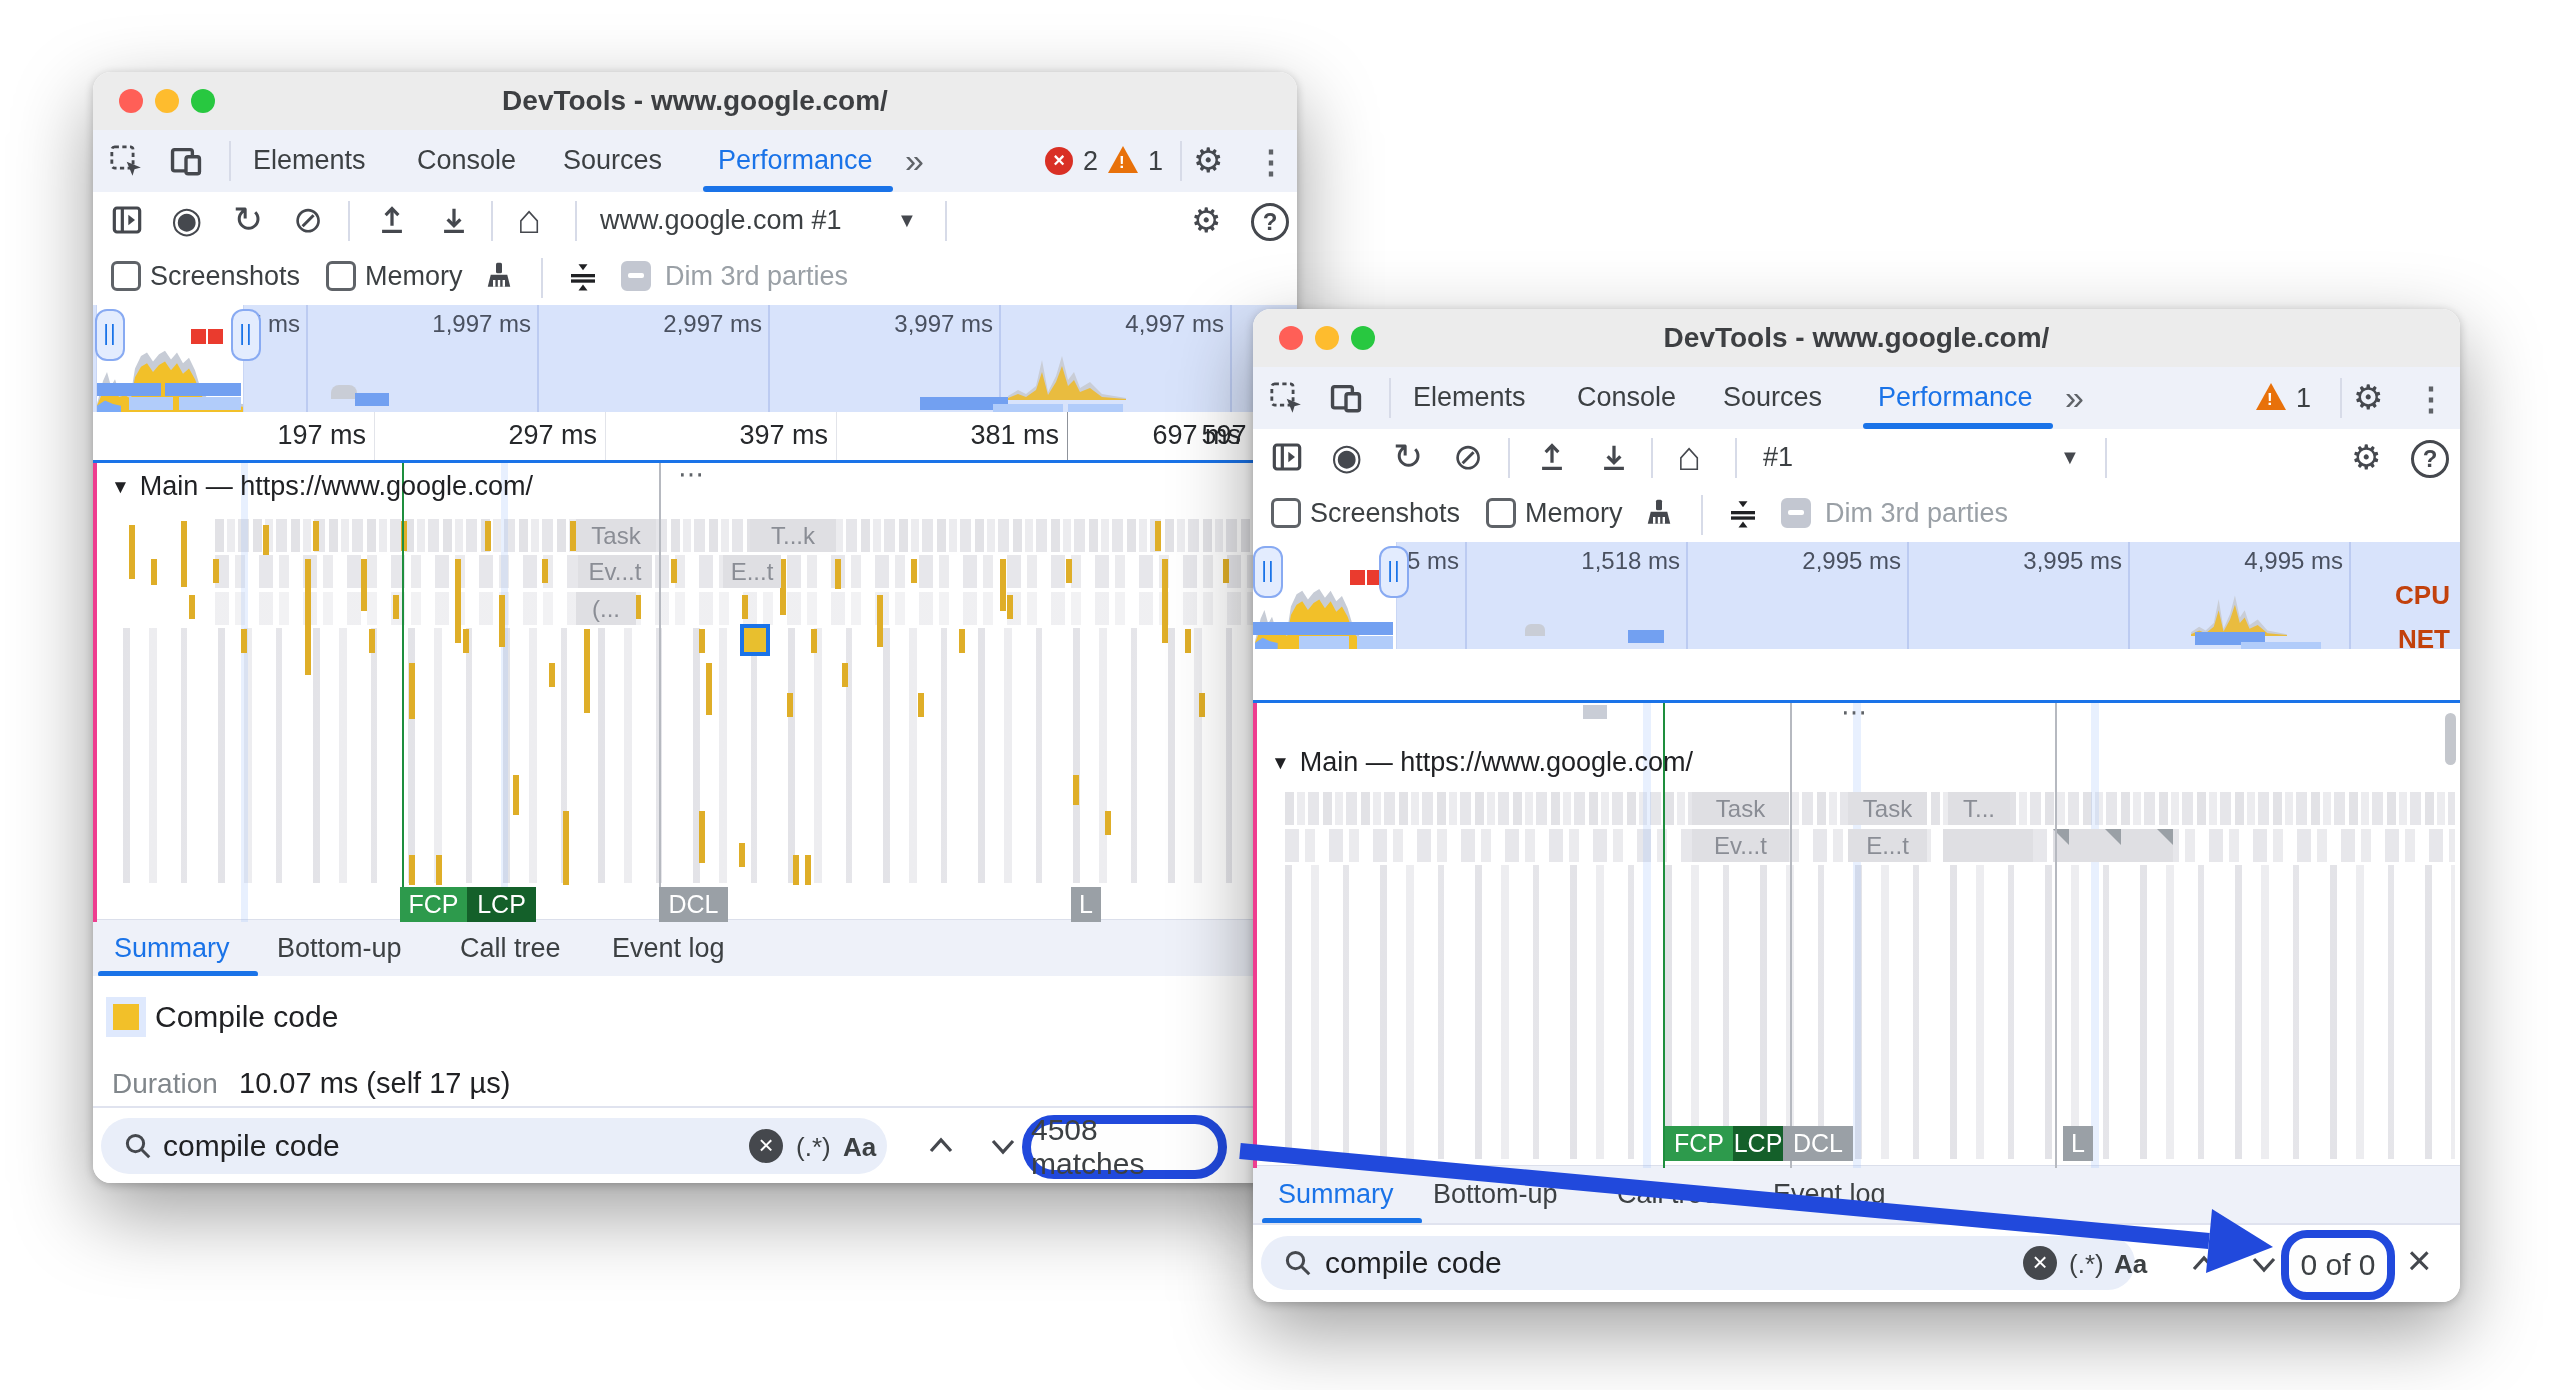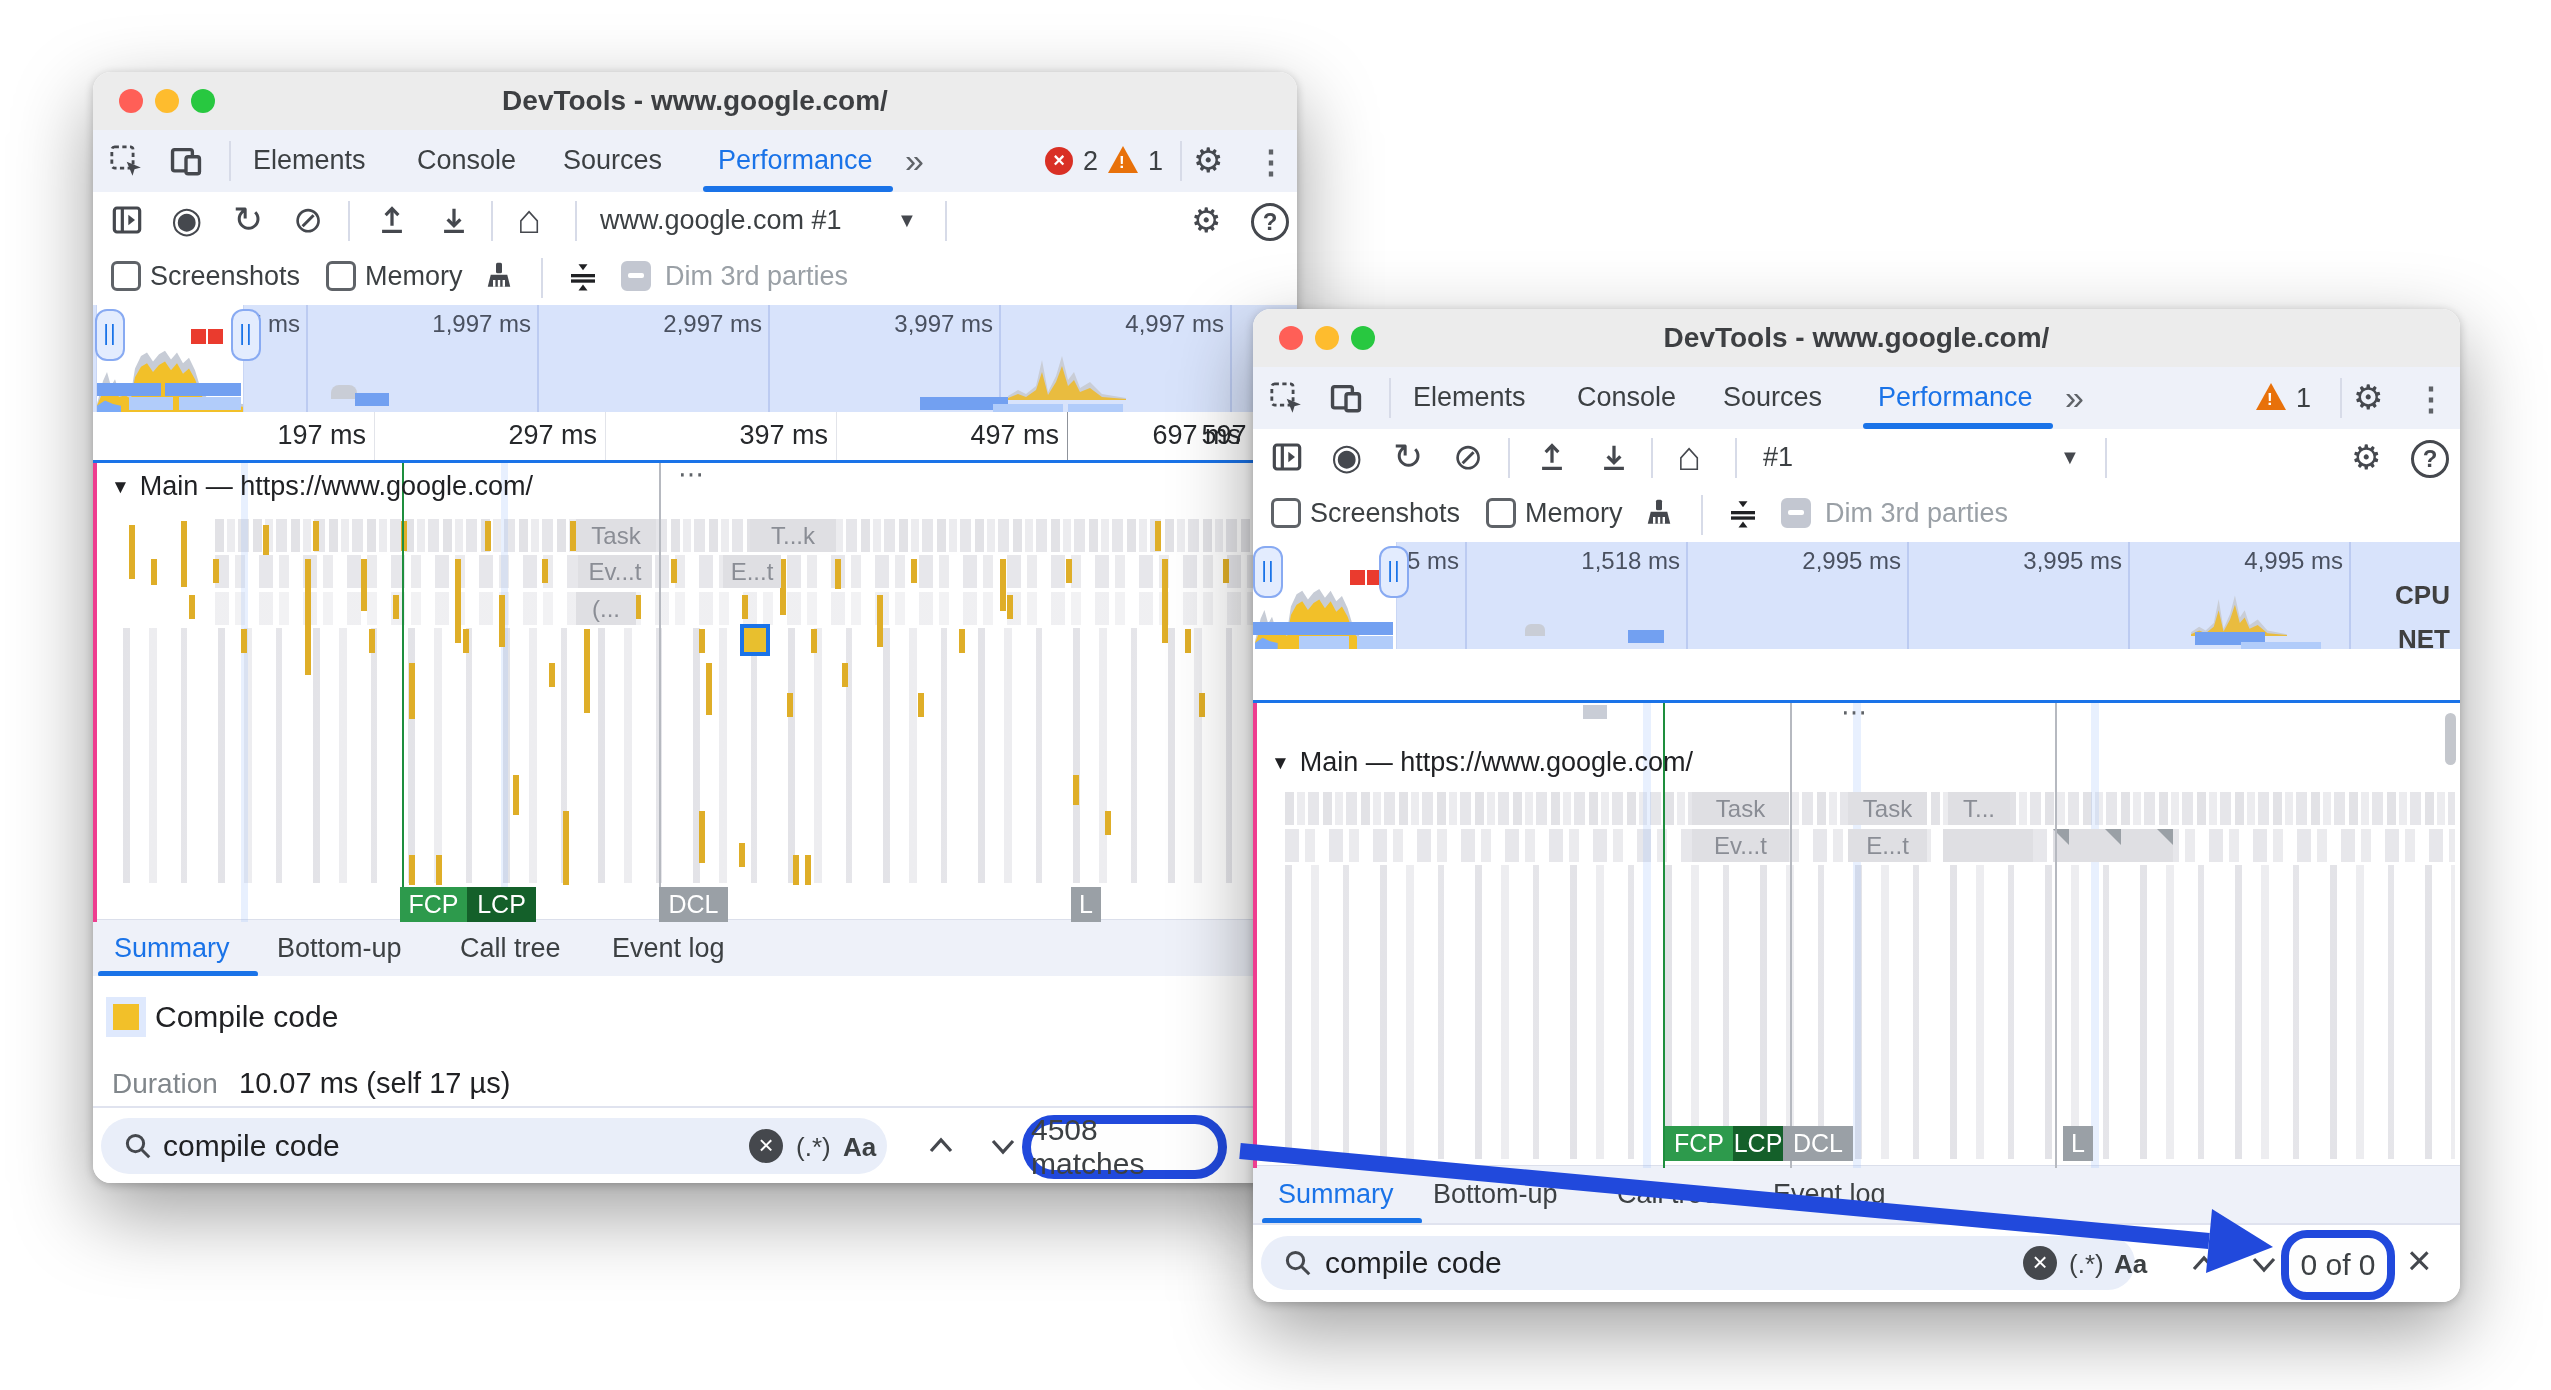--- a/index.html
+++ b/index.html
@@ -27,21 +27,21 @@
   .cblabel.dim{color:#9aa0a6;}
   
   .overview{position:absolute;left:0;right:0;top:233px;height:107px;background:#d8e3fb;overflow:hidden;}
   .gline{position:absolute;top:0;bottom:0;width:2px;background:#bccbf1;}
   .glabel{position:absolute;top:5px;font-size:24px;color:#4a5160;text-align:right;width:160px;}
   .selwin{position:absolute;top:0;bottom:0;background:#fff;box-shadow:0 0 0 1px #c9d6f5;}
   .handle{position:absolute;width:26px;height:48px;background:#e3ecfe;border:2px solid #88aaf2;border-radius:12px;color:#1a73e8;text-align:center;font-size:22px;line-height:44px;letter-spacing:1px;}
   .netbar{position:absolute;height:13px;background:#72a0f1;}
   .netbar.lt{background:#b1ccfa;}
   .redshot{position:absolute;width:15px;height:15px;background:#ea3b2e;}
-  .ovaxis{position:absolute;right:10px;font-size:26px;font-weight:bold;color:#404040;margin-left:13px;}
+  .ovaxis{position:absolute;right:10px;font-size:26px;font-weight:bold;color:#c2410c;margin-left:13px;}
   
   .ruler{position:absolute;left:0;right:0;background:#fff;border-bottom:1px solid #e8eaf0;}
   .rtick{position:absolute;top:0;bottom:0;width:1px;background:#e2e4ea;}
   .rlabel{position:absolute;top:8px;width:215px;text-align:right;font-size:27px;color:#26282b;}
   
   .flame{position:absolute;left:0;right:0;background:#fff;border-top:3px solid #1a73e8;overflow:hidden;}
   .pink{position:absolute;left:0;top:0;bottom:0;width:4px;background:#ee3d8f;z-index:6;}
   .trackttl{position:absolute;font-size:27px;color:#202124;z-index:5;}
   .disc{font-size:19px;color:#202124;margin-right:10px;vertical-align:2px;}
   .stripesA{position:absolute;height:33px;background:repeating-linear-gradient(90deg,#e2e2e6 0 9px,#fff 9px 12px,#ececef 12px 20px,#fff 20px 23px,#e6e6ea 23px 34px,#fff 34px 38px);}
@@ -227,21 +227,21 @@
 
     <div class="ruler" style="top:340px;height:48px;">
       <div class="rtick" style="left:281px;"></div>
       <div class="rtick" style="left:512px;"></div>
       <div class="rtick" style="left:743px;"></div>
       <div class="rtick" style="left:974px;background:#8f939b;"></div>
 
       <span class="rlabel" style="left:58px;">197 ms</span>
       <span class="rlabel" style="left:289px;">297 ms</span>
       <span class="rlabel" style="left:520px;">397 ms</span>
-      <span class="rlabel" style="left:751px;">497 ms</span>
+      <span class="rlabel" style="left:751px;">381 ms</span>
       <span class="rlabel" style="left:982px;">597 ms</span>
       <span class="rlabel" style="left:933px;width:215px;">697 ms</span>
     </div>
 
     <div class="flame" style="top:388px;height:459px;">
       <div class="pink"></div>
       <span class="ellip" style="left:585px;top:-4px;">⋯</span>
       <div class="trackttl" style="left:18px;top:8px;"><span class="disc">▼</span><span>Main — https://www.google.com/</span></div>
       <div class="bluecol" style="left:148px;width:7px;"></div>
       <div class="bluecol" style="left:408px;width:7px;"></div>

